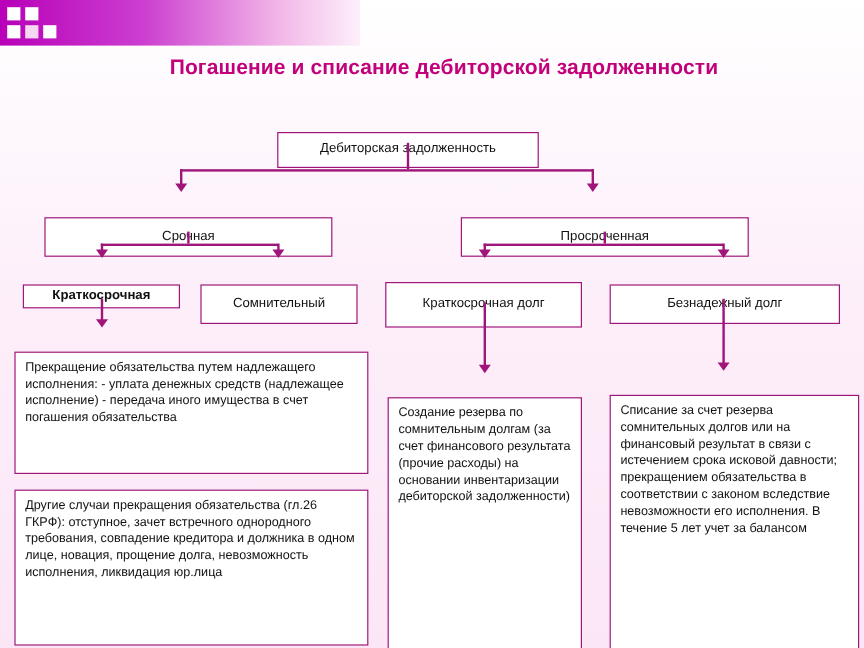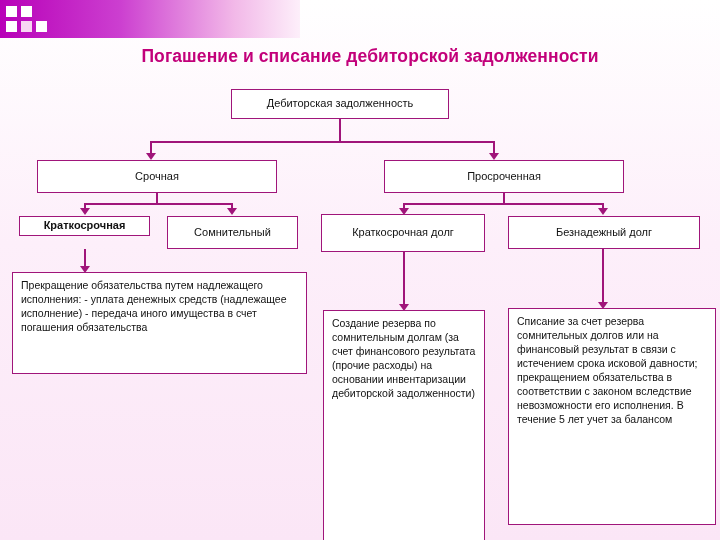--- a/index.html
+++ b/index.html
@@ -65,20 +65,21 @@
     background: #ffffff;
     box-sizing: border-box;
     font-size: 11px;
     color: #111111;
     display: flex;
     align-items: center;
     justify-content: center;
     text-align: center;
     padding: 3px 5px;
     line-height: 1.25;
+    margin-top: 21px;
   }
   .box.text {
     align-items: flex-start;
     justify-content: flex-start;
     text-align: left;
     padding: 6px 8px;
     line-height: 1.33;
     font-size: 10.5px;
   }
 
@@ -151,16 +152,17 @@
   <div class="ln v" style="left:84px; top:249px; height:19px;"></div>
   <div class="arrow-down" style="left:80px; top:266px;"></div>
 
   <div class="ln v" style="left:403px; top:252px; height:54px;"></div>
   <div class="arrow-down" style="left:399px; top:304px;"></div>
 
   <div class="ln v" style="left:602px; top:249px; height:55px;"></div>
   <div class="arrow-down" style="left:598px; top:302px;"></div>
 
   <div class="box text" style="left:12px; top:272px; width:295px; height:102px;">Прекращение обязательства путем надлежащего исполнения: - уплата денежных средств (надлежащее исполнение) - передача иного имущества в счет погашения обязательства</div>
+  <div class="box text" style="left:12px; top:387px; width:295px; height:130px;">Другие случаи прекращения обязательства (гл.26 ГКРФ): отступное, зачет встречного однородного требования, совпадение кредитора и должника в одном лице, новация, прощение долга, невозможность исполнения, ликвидация юр.лица</div>
   <div class="box text" style="left:323px; top:310px; width:162px; height:240px;">Создание резерва по сомнительным долгам (за счет финансового результата (прочие расходы) на основании инвентаризации дебиторской задолженности)</div>
   <div class="box text" style="left:508px; top:308px; width:208px; height:217px;">Списание за счет резерва сомнительных долгов или на финансовый результат в связи с истечением срока исковой давности; прекращением обязательства в соответствии с законом вследствие невозможности его исполнения. В течение 5 лет учет за балансом</div>
 
 </div>
 
 </body></html>

